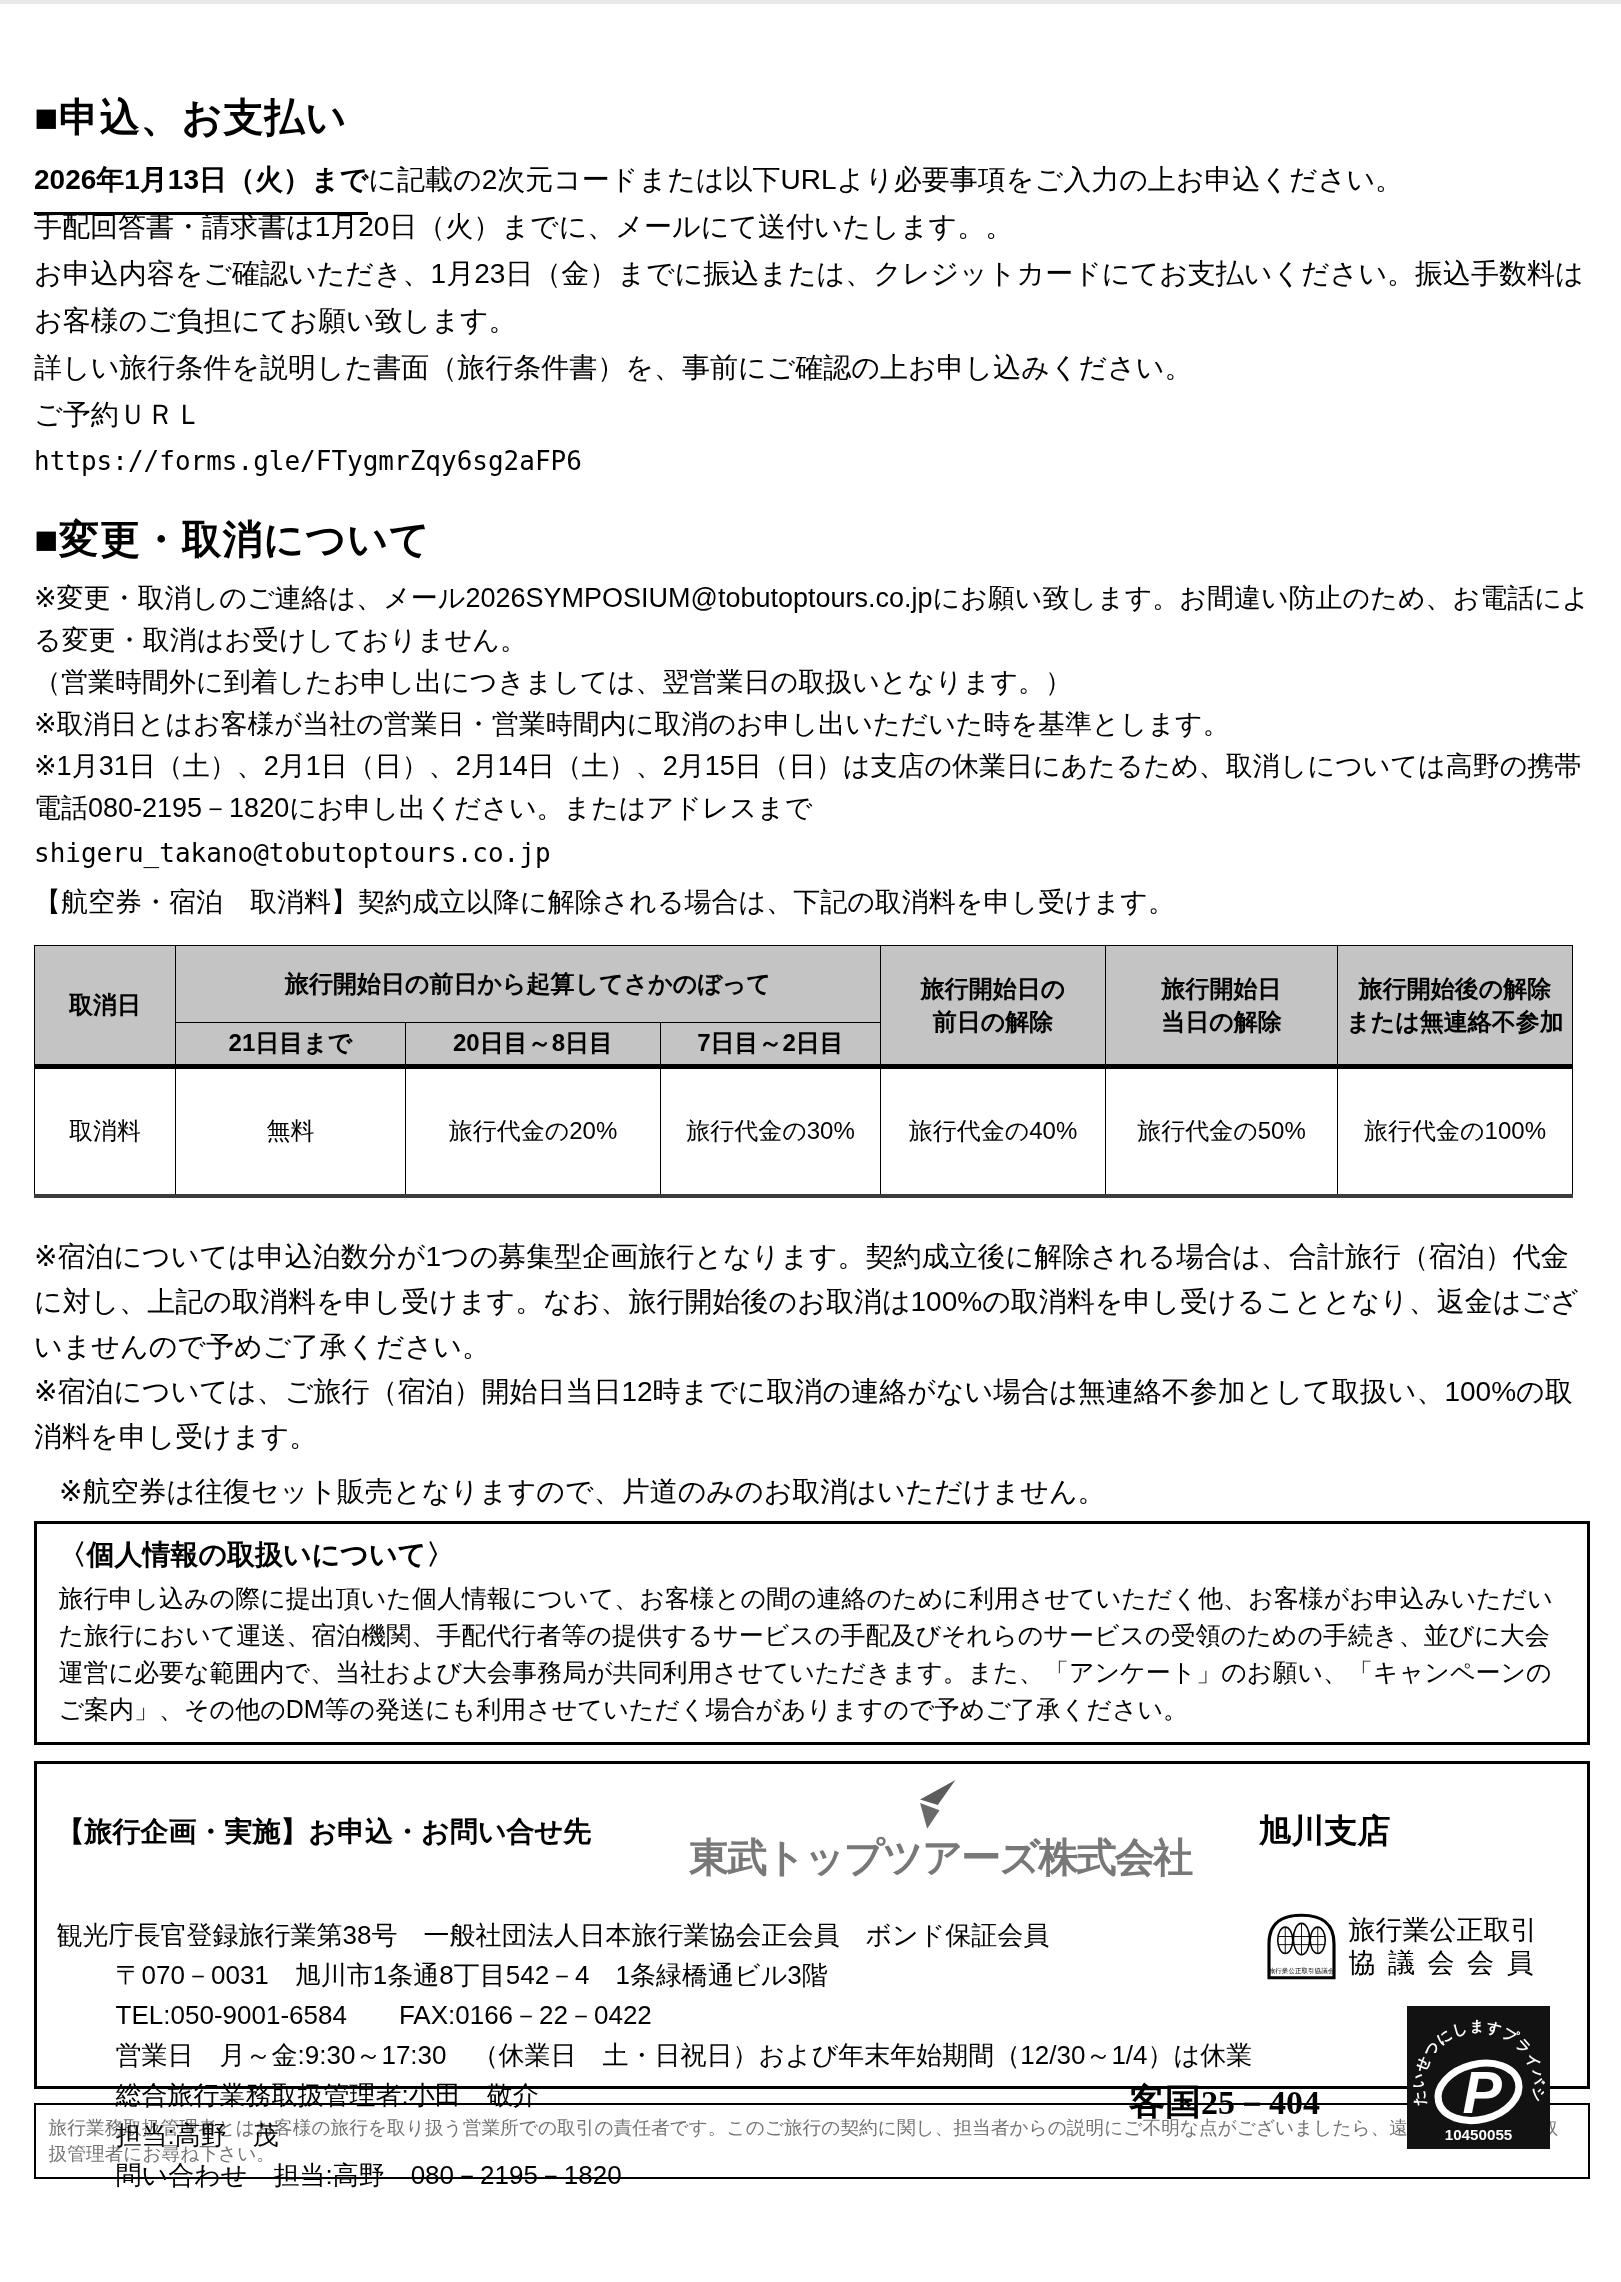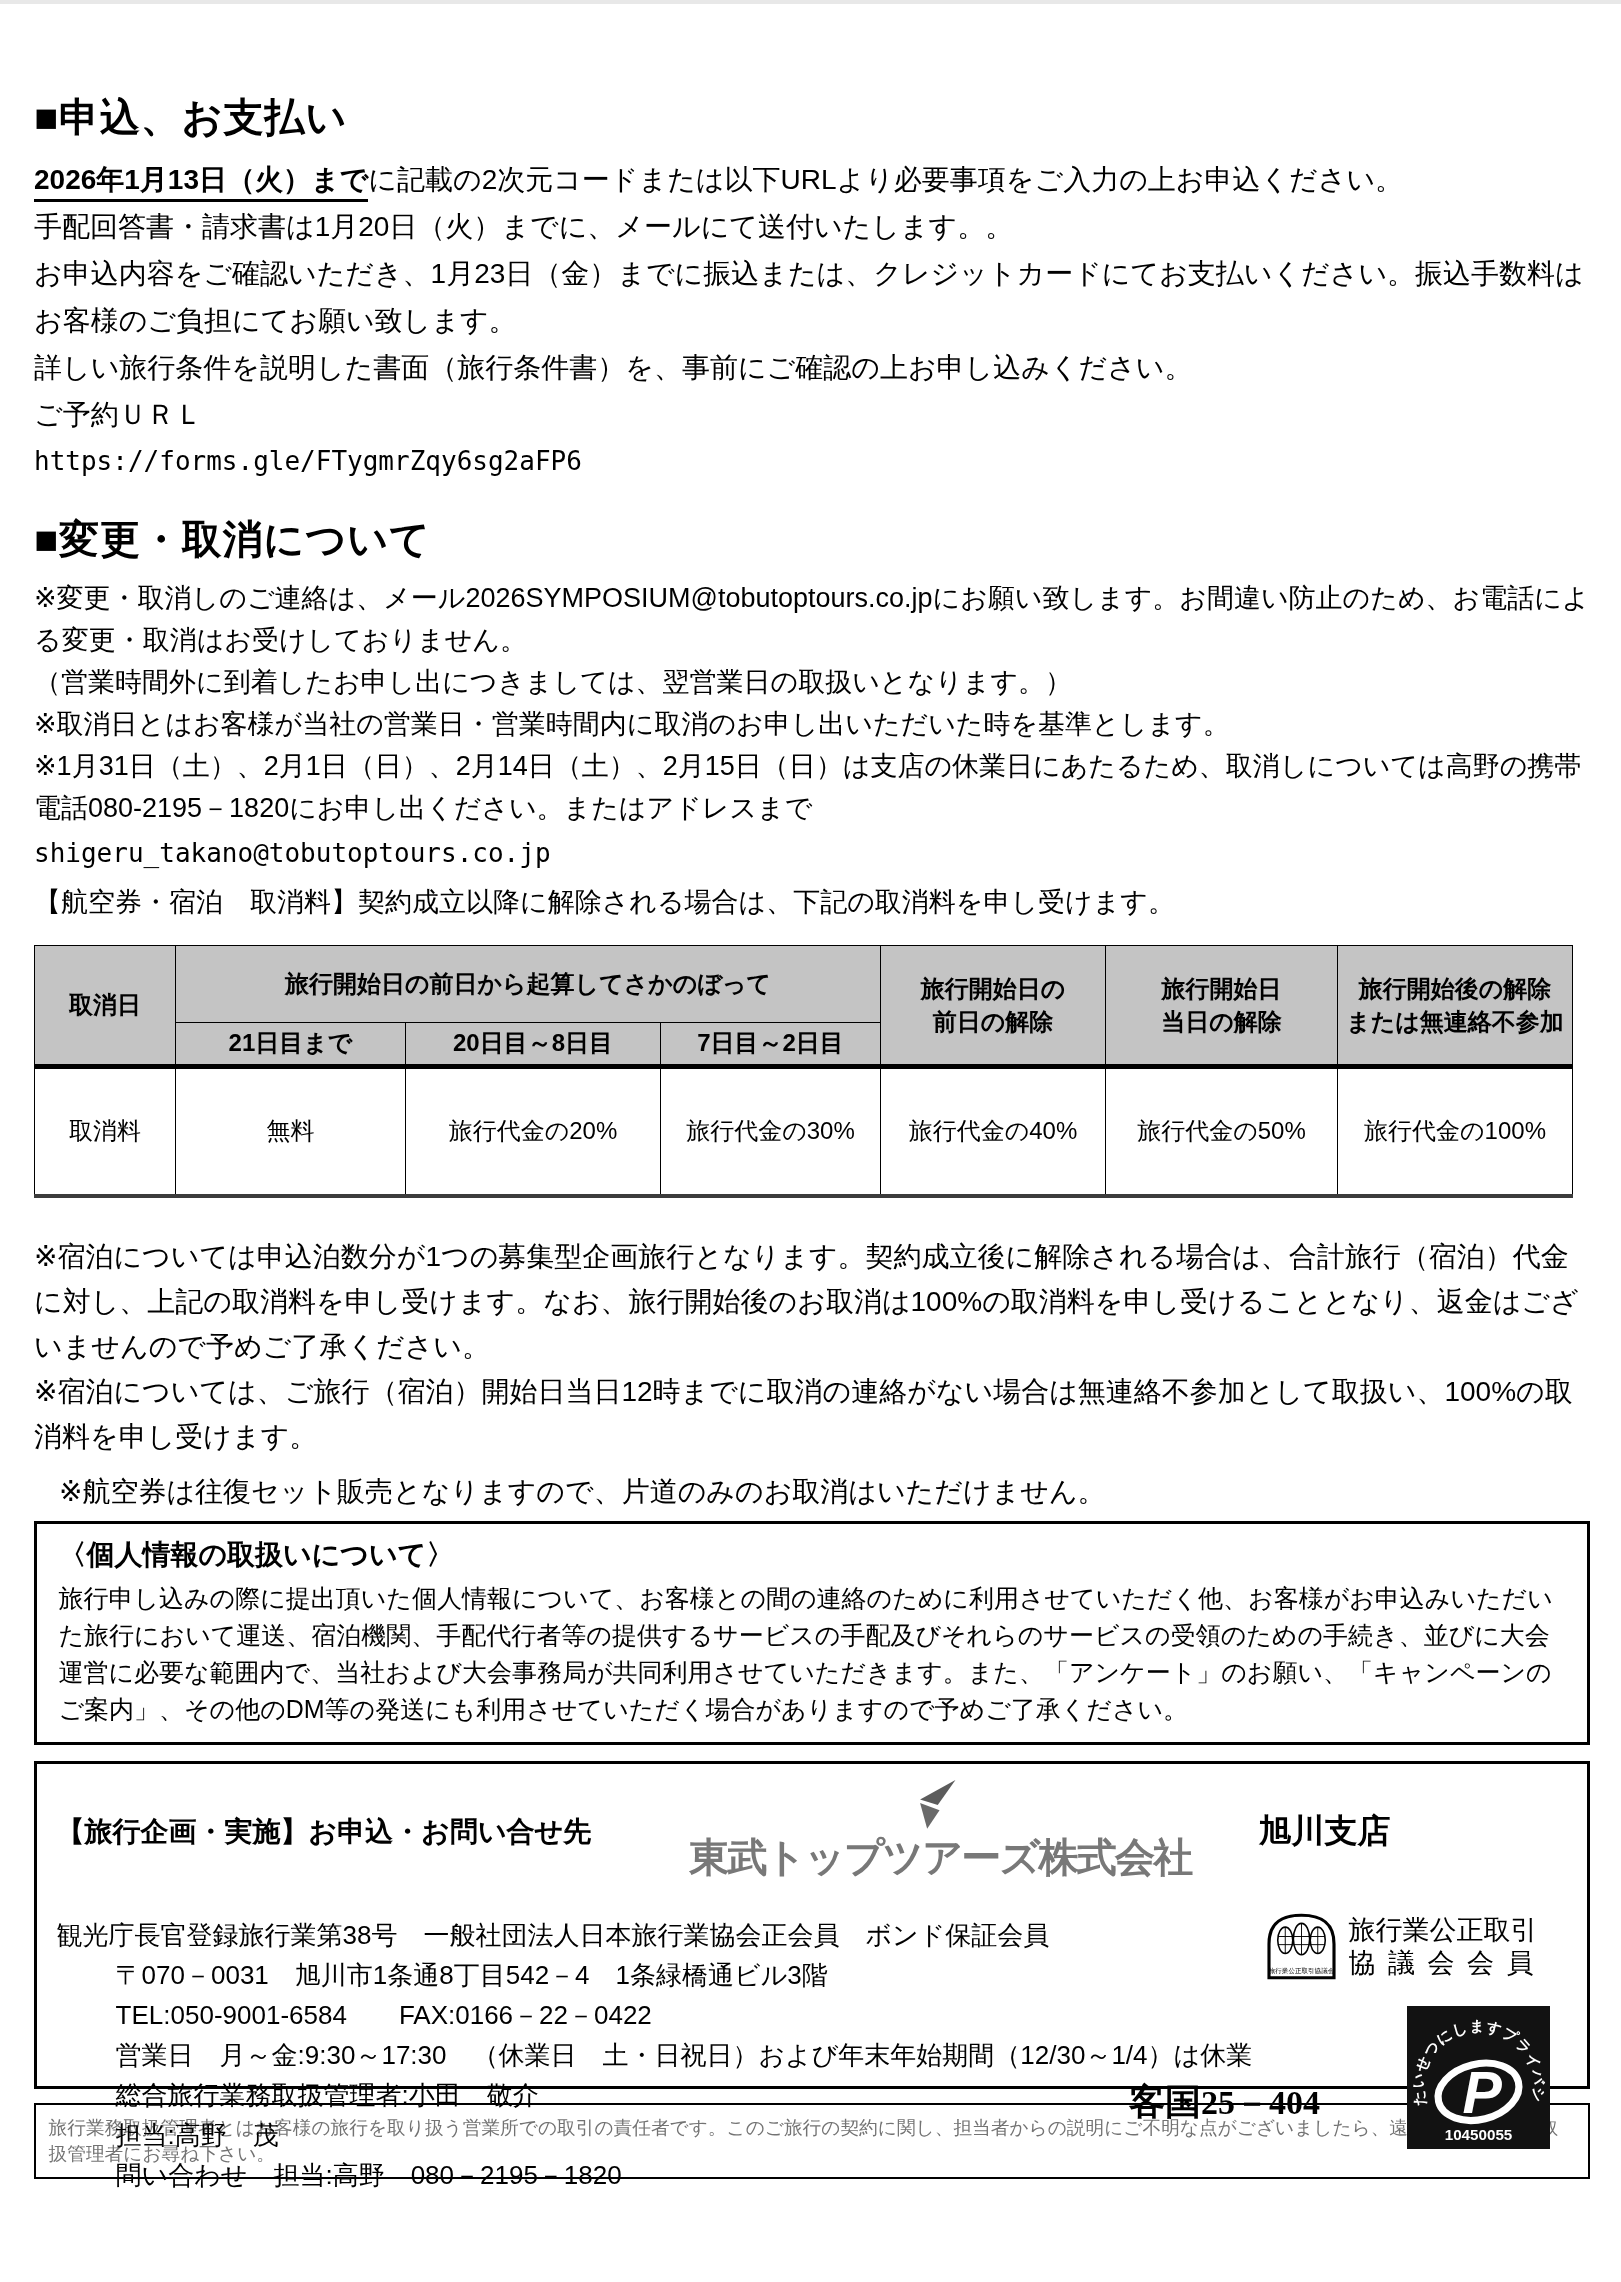--- a/index.html
+++ b/index.html
@@ -5,21 +5,21 @@
   html,body{margin:0;padding:0;background:#e8e8e8;}
   .page{
     width:1622px;height:2282px;background:#ffffff;color:#000;
     font-family:"Liberation Sans","DejaVu Sans",sans-serif;
     position:relative;overflow:hidden;margin:4px auto;
   }
   .content{padding:86px 25px 0 34px;}
 
   .sec-title{font-size:40px;font-weight:bold;margin:0 0 10.7px 0;letter-spacing:0.9px;}
   .para{font-size:28px;line-height:47px;}
-  .para .hl{font-weight:bold;border-bottom:3.6px solid #000;padding-bottom:4px;}
+  .para .hl{font-weight:bold;border-bottom:3.6px solid #000;padding-bottom:17px;}
   .mono{font-family:"DejaVu Sans Mono","Liberation Mono",monospace;font-size:26px;letter-spacing:0;}
 
   .sec2{margin-top:27px;}
   .para2{font-size:27px;line-height:42px;}
   .email-line{margin-top:2.7px;}
   .cancel-intro{margin-top:7.1px;}
 
   
   .cancel-table{border-collapse:collapse;table-layout:fixed;width:1538px;margin-top:21.4px;border:1.8px solid #000;}
   .cancel-table th,.cancel-table td{border:1.8px solid #000;text-align:center;vertical-align:middle;padding:0;overflow:hidden;}

